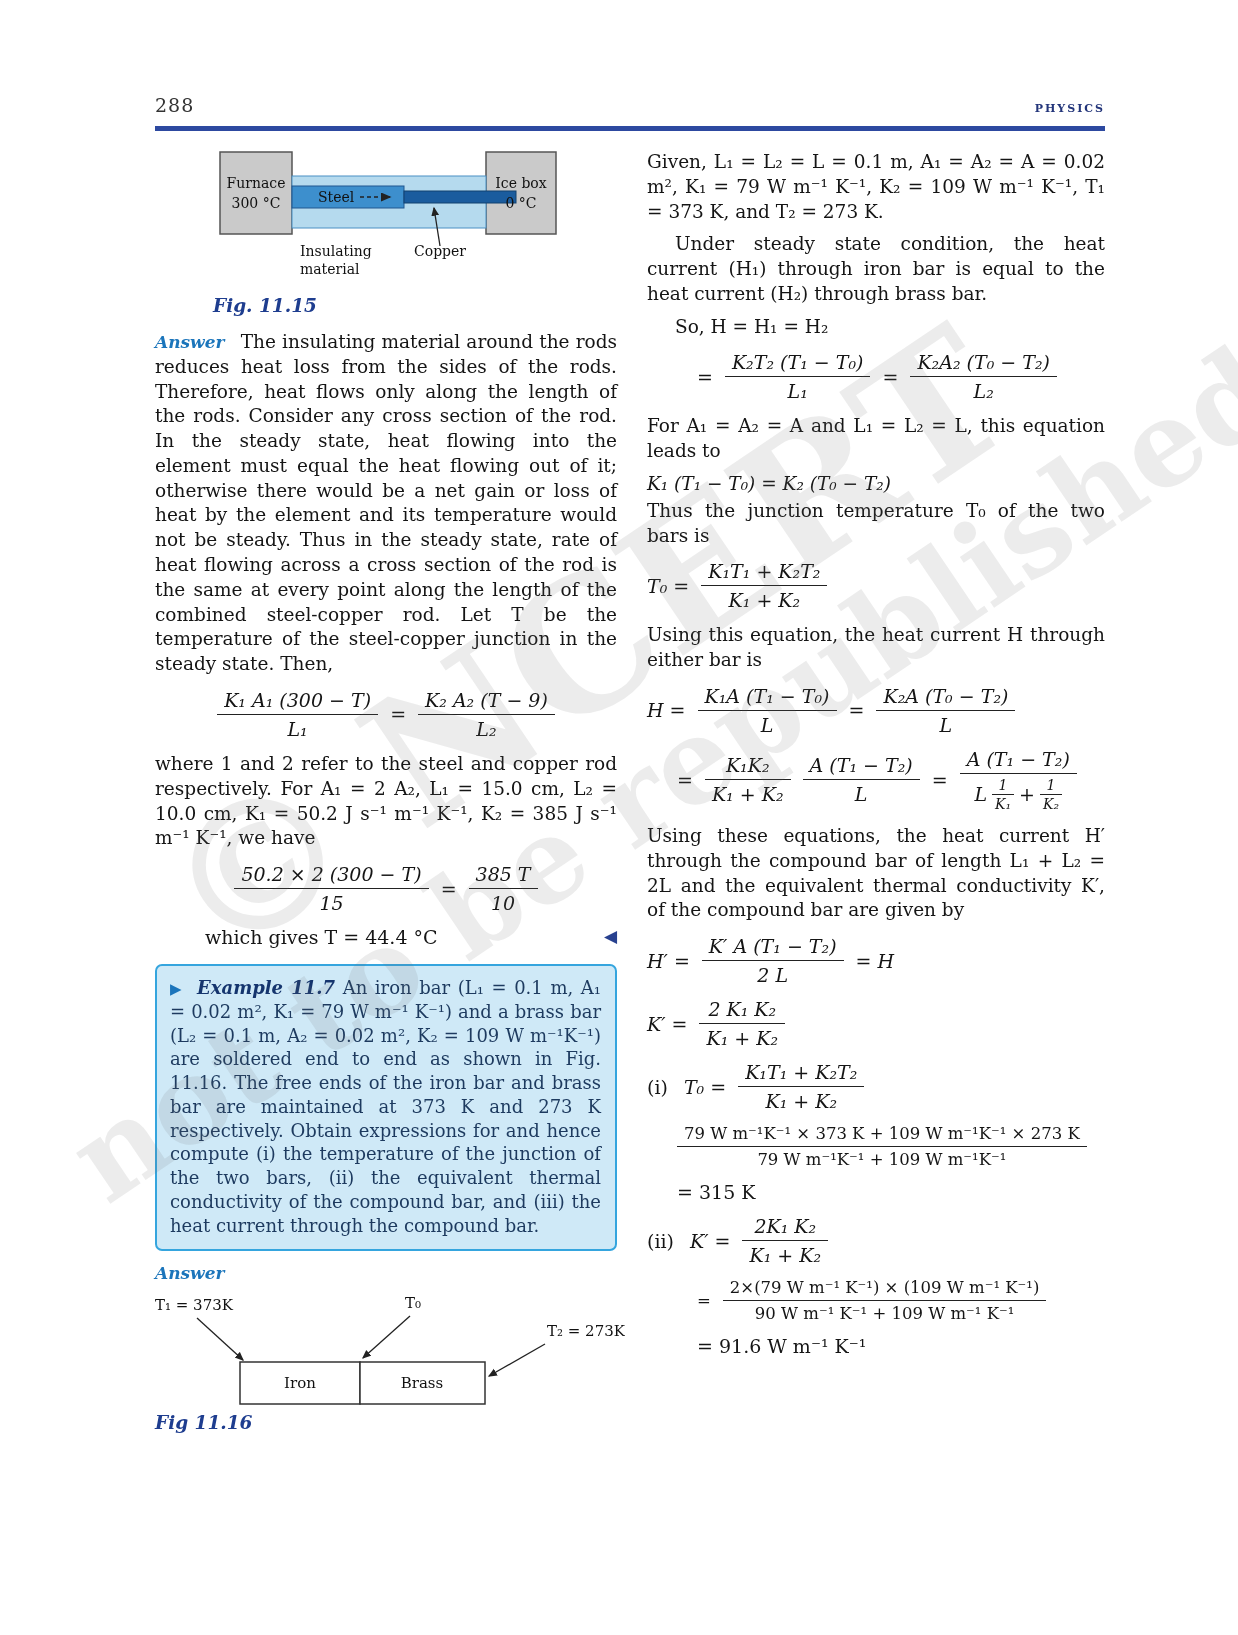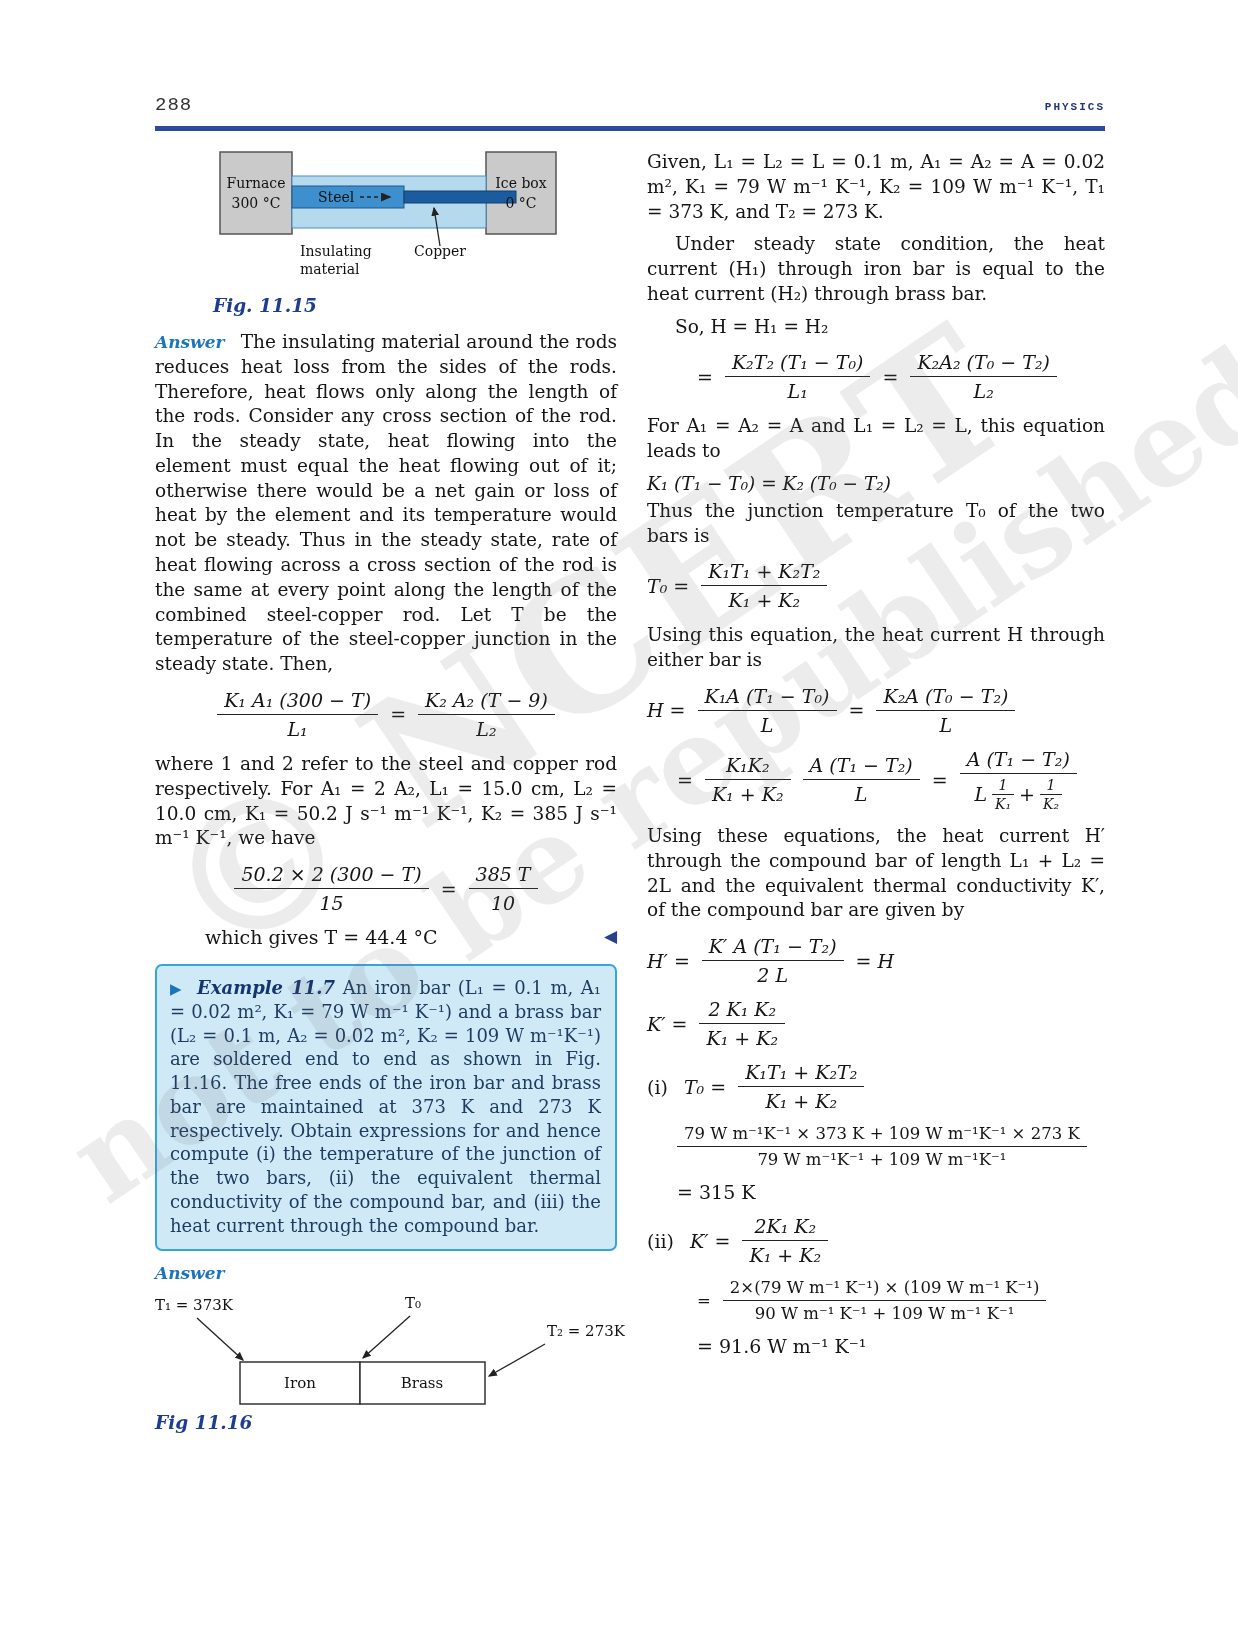--- a/index.html
+++ b/index.html
@@ -9,21 +9,20 @@
     background:#ffffff;
     font-family:"DejaVu Serif","Liberation Serif",serif;
     color:#151515;
     overflow:hidden;
   }
   
   .header{
     position:absolute;top:94px;left:155px;width:950px;
     display:flex;justify-content:space-between;align-items:baseline;
     font-size:19px;
-    font-family:Liberation Mono, monospace;
   }
   .page-num{color:#333;letter-spacing:1px;}
   .subject{color:#23357a;letter-spacing:2px;font-size:11px;font-weight:bold;}
   .rule{
     position:absolute;top:126px;left:155px;width:950px;height:5px;
     background:#2d49a0;
   }
   
   .columns{
     position:absolute;top:150px;left:155px;width:950px;

